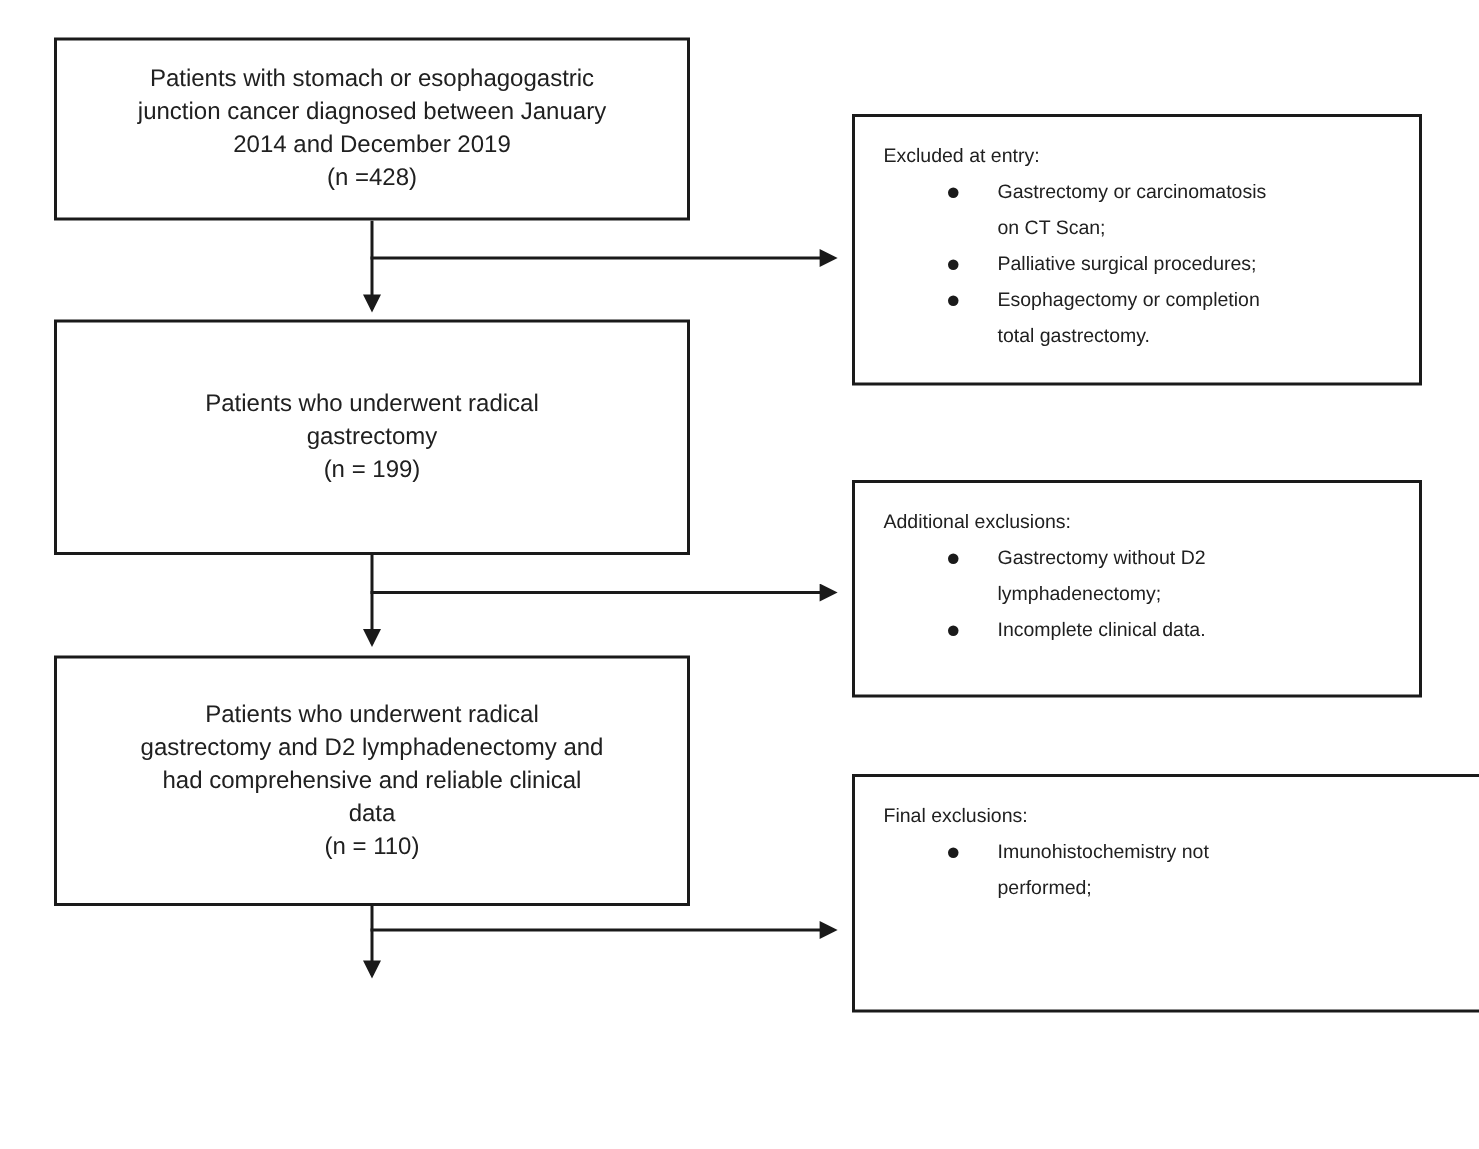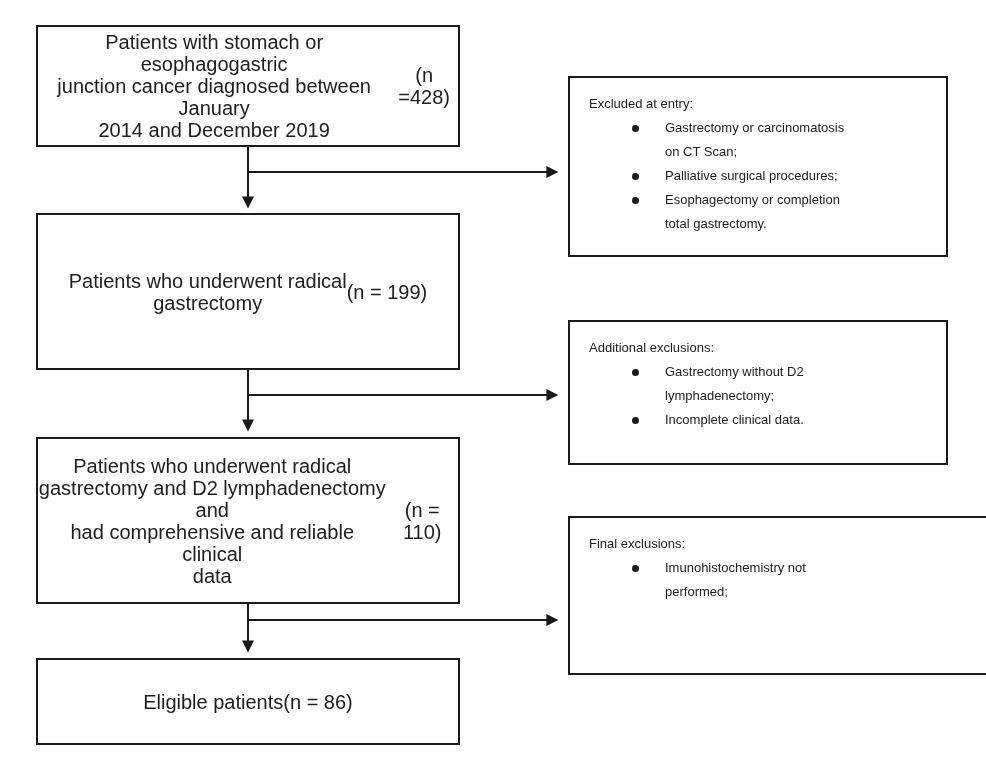--- a/index.html
+++ b/index.html
@@ -22,24 +22,25 @@
     top: 0;
     width: 986px;
     height: 766px;
   }
   .flow-box {
     position: absolute;
     border: 2px solid #1a1a1a;
     background: #ffffff;
     box-sizing: border-box;
     display: flex;
+    flex-direction: column;
     align-items: center;
     justify-content: center;
     text-align: center;
-    font-size: 20px;
+    font-size: 16px;
     line-height: 22px;
   }
   .flow-box .box-text,
   .flow-box .box-n {
     white-space: pre-line;
     display: block;
   }
   .excl-box {
     position: absolute;
     border: 2px solid #1a1a1a;
@@ -112,24 +113,20 @@
   </div>
 
   <div class="flow-box" style="left:36px; top:437px; width:424px; height:167px;">
     <span class="box-text">Patients who underwent radical
 gastrectomy and D2 lymphadenectomy and
 had comprehensive and reliable clinical
 data</span>
     <span class="box-n">(n = 110)</span>
   </div>
 
-  <div class="flow-box" style="left:36px; top:658px; width:424px; height:87px;">
-    <span class="box-text">Eligible patients</span>
-    <span class="box-n">(n = 86)</span>
-  </div>
 
   <div class="excl-box" style="left:568px; top:76px; width:380px; height:181px;">
     <span class="excl-title">Excluded at entry:</span>
     <ul class="excl-list">
       <li>Gastrectomy or carcinomatosis
 on CT Scan;</li>
       <li>Palliative surgical procedures;</li>
       <li>Esophagectomy or completion
 total gastrectomy.</li>
     </ul>

